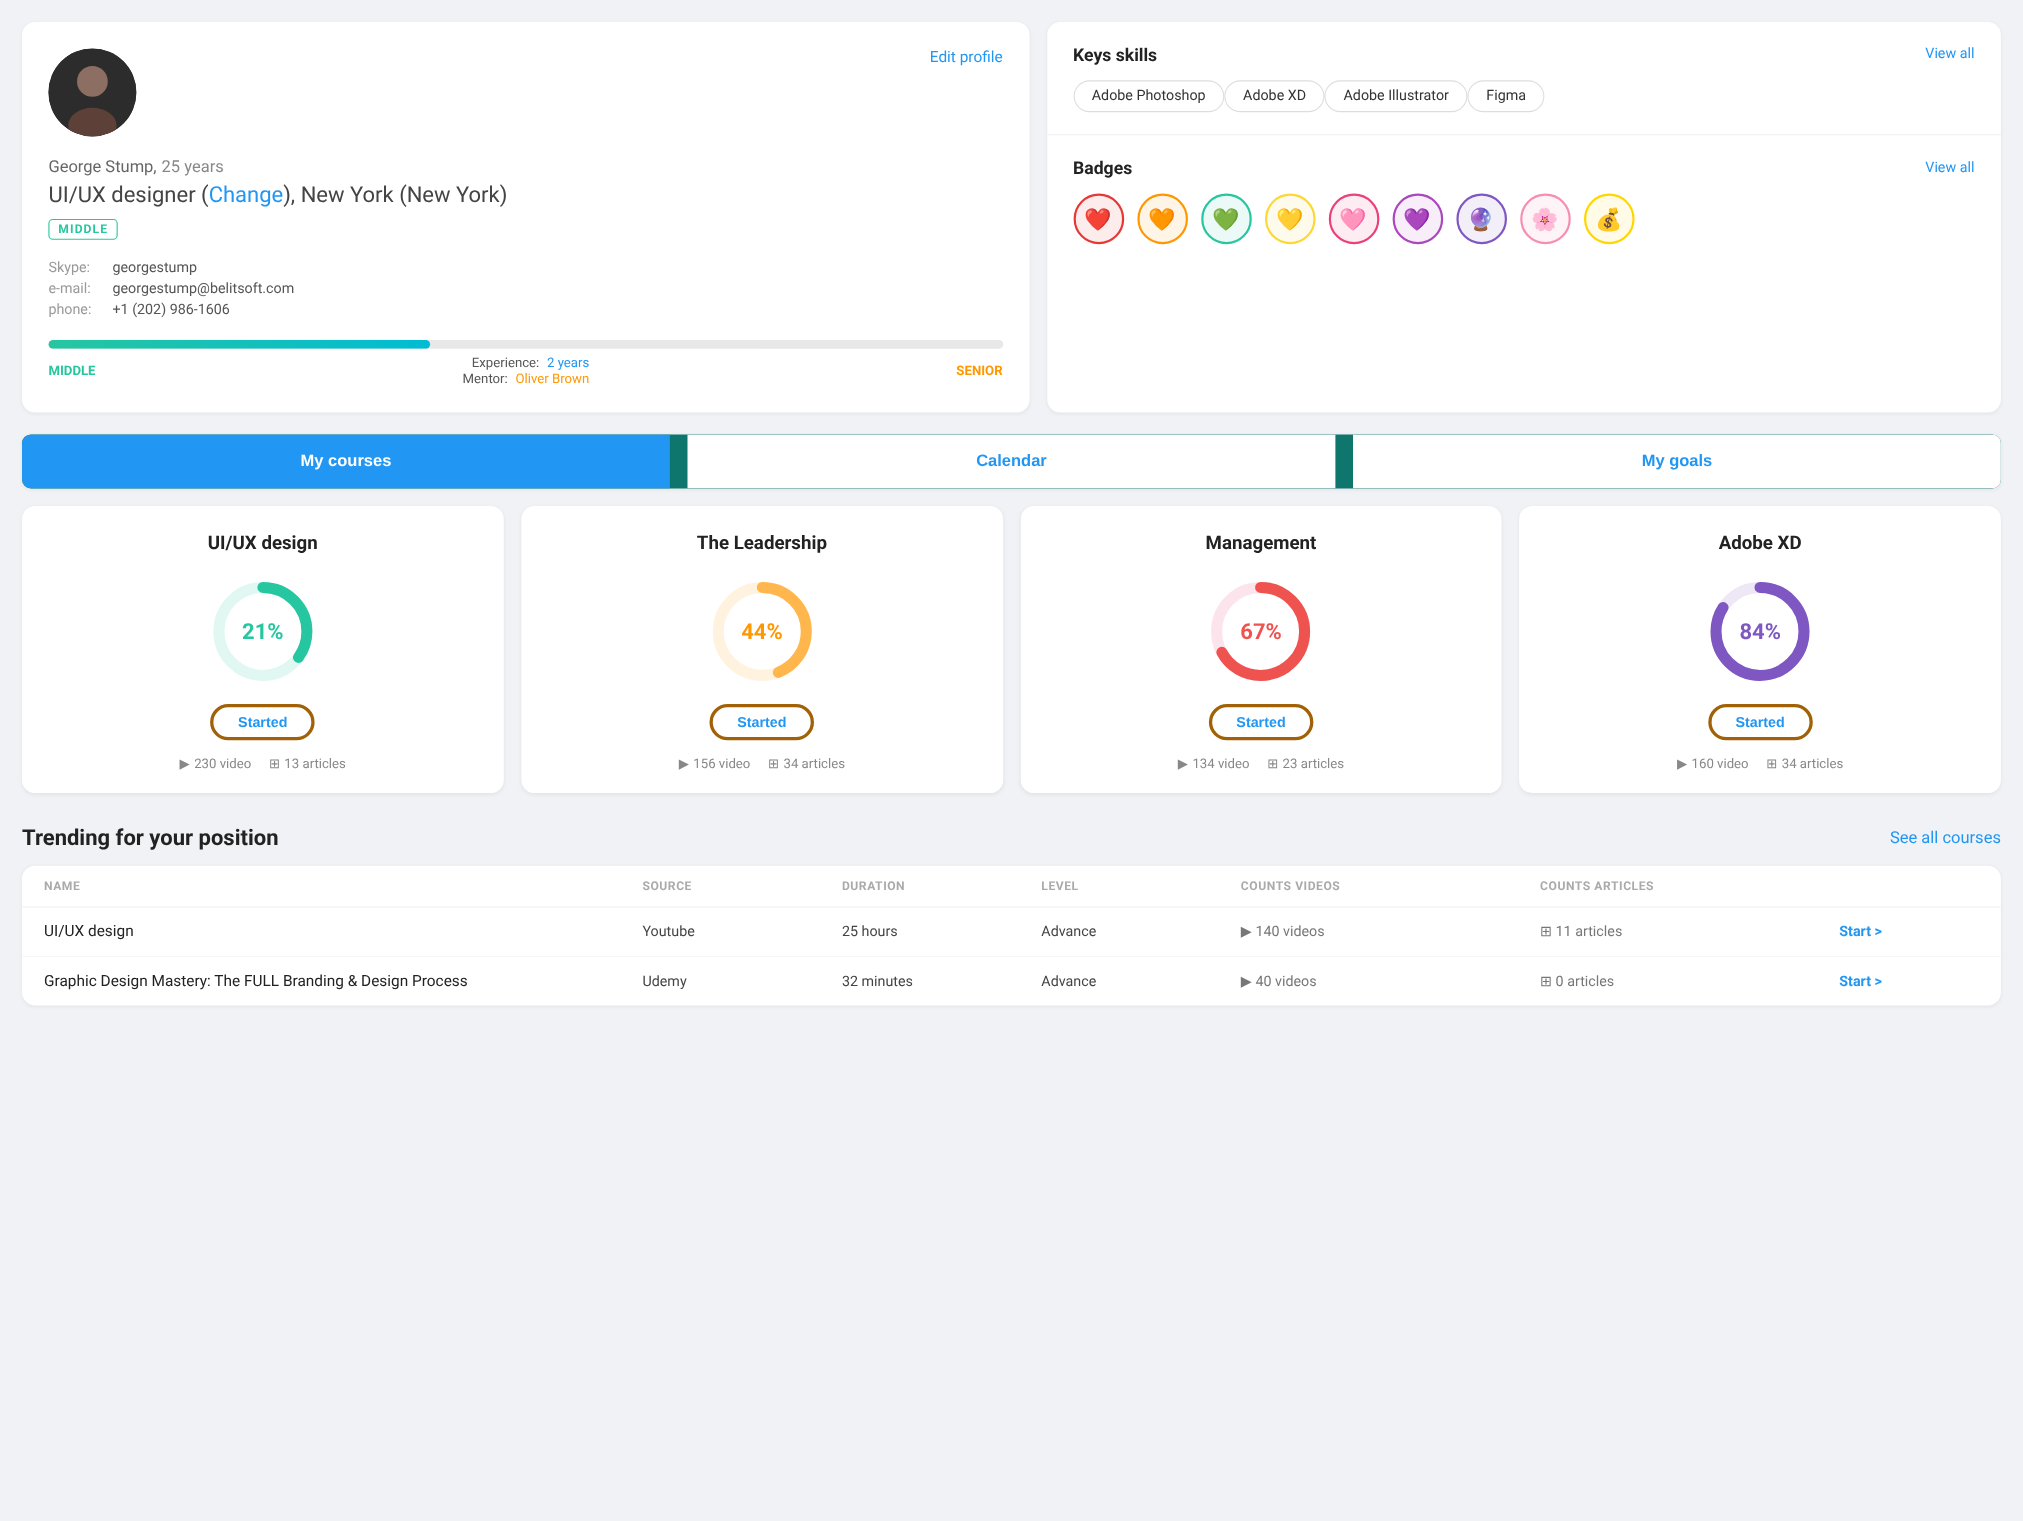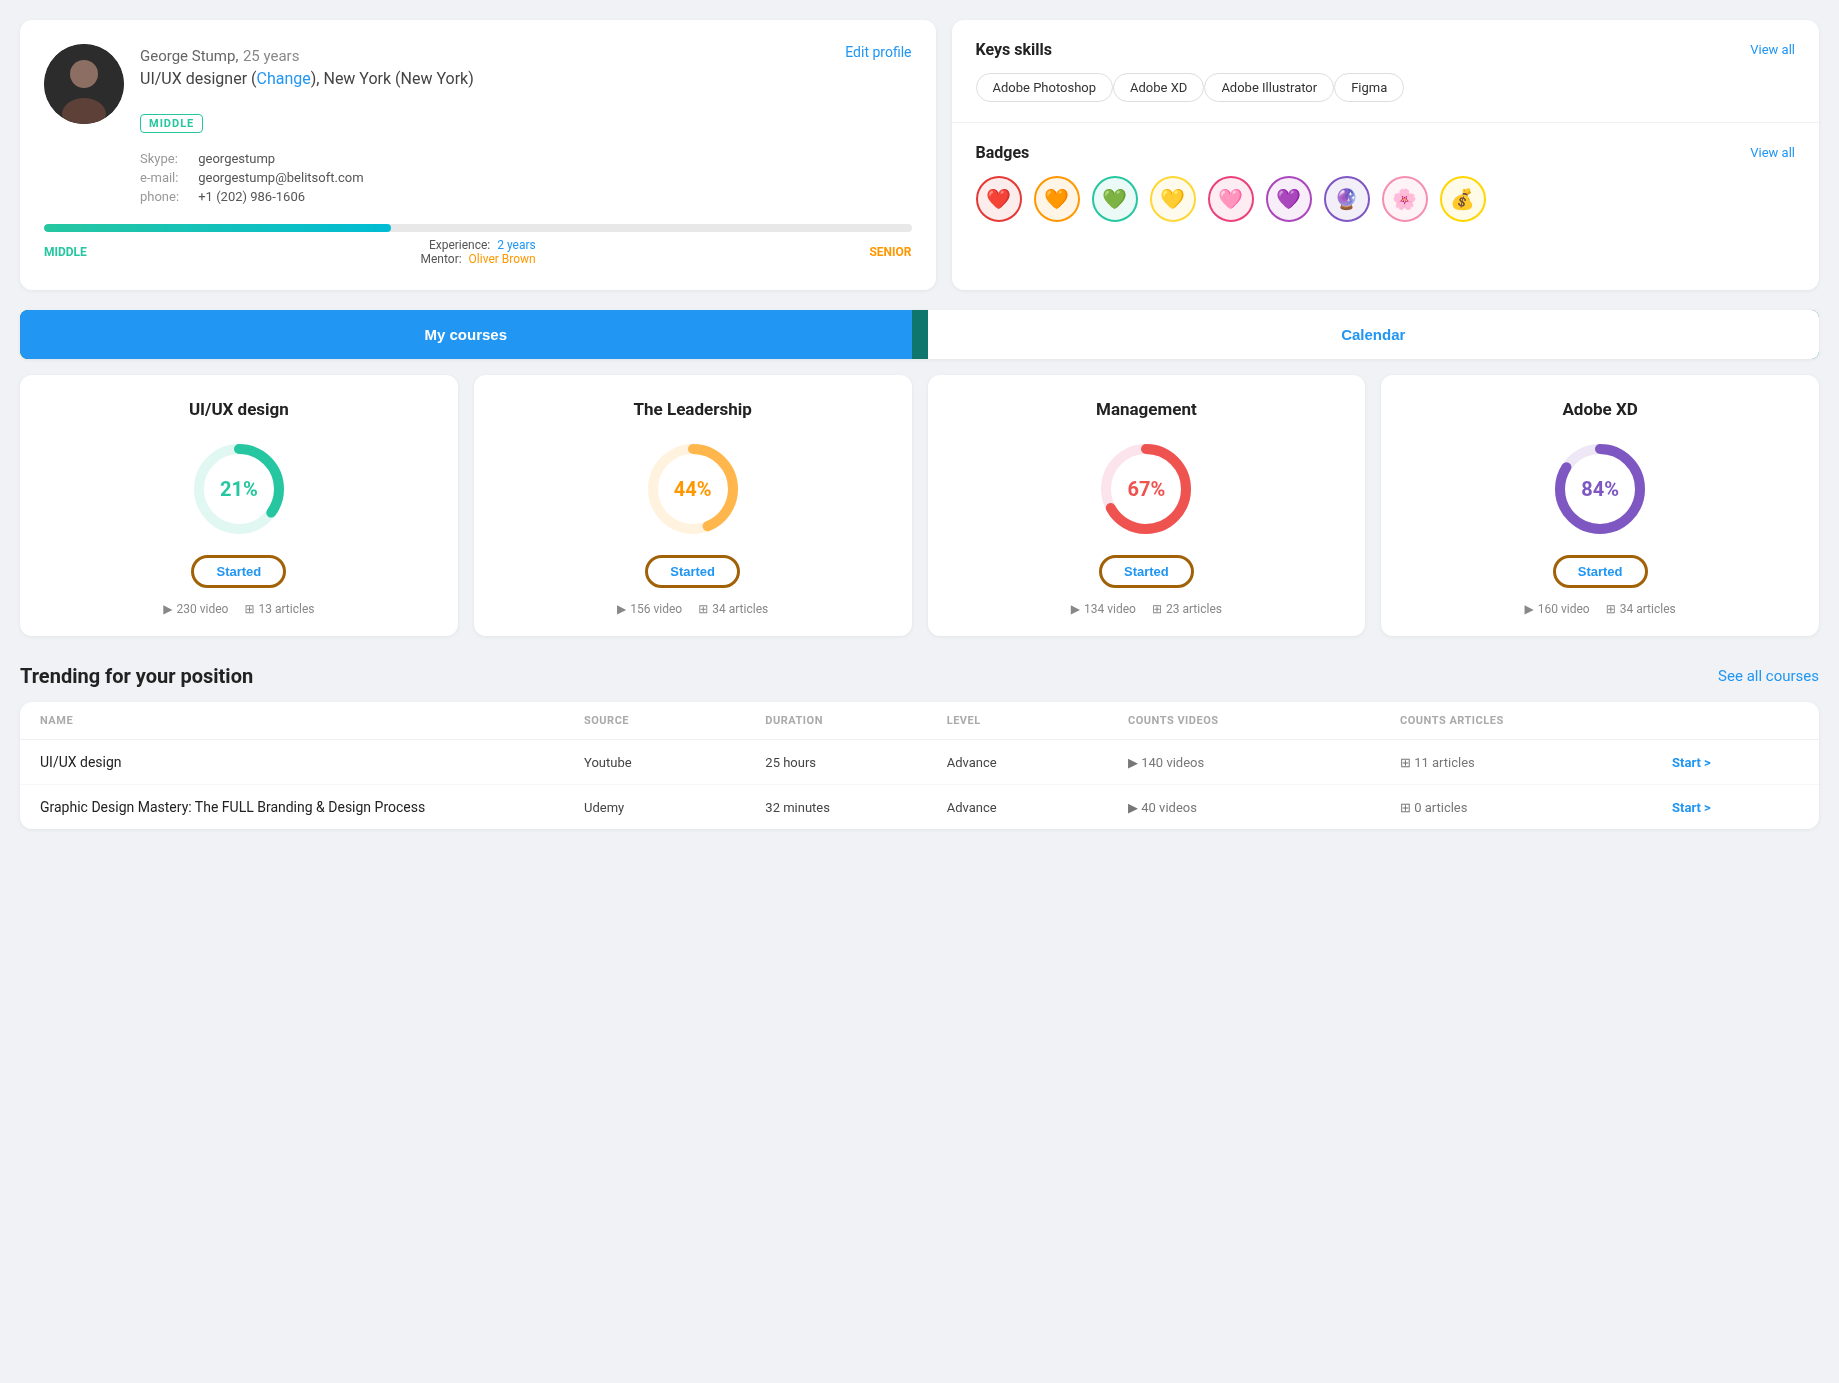--- a/index.html
+++ b/index.html
@@ -26,20 +26,21 @@
     }
     .profile-header {
       display: flex;
       align-items: flex-start;
       justify-content: space-between;
       margin-bottom: 12px;
     }
     .profile-left {
       display: flex;
       gap: 16px;
+      flex-direction: column;
     }
     .avatar {
       width: 80px;
       height: 80px;
       border-radius: 50%;
       background: #2c2c2c;
       overflow: hidden;
       flex-shrink: 0;
       display: flex;
       align-items: center;
@@ -52,23 +53,23 @@
       font-weight: 700;
       color: #222;
       margin-bottom: 4px;
     }
     .profile-name span {
       font-weight: 400;
       color: #666;
       font-size: 15px;
     }
     .profile-role {
-      font-size: 16px;
+      font-size: 20px;
       color: #444;
-      margin-bottom: 24px;
+      margin-bottom: 8px;
     }
     .profile-role a {
       color: #2196f3;
       text-decoration: none;
     }
     .badge-middle {
       display: inline-block;
       border: 1.5px solid #26c6a0;
       color: #26c6a0;
       font-size: 11px;
@@ -405,20 +406,21 @@
           <div class="badge-icon" style="border-color: rgb(244, 143, 177); background: rgba(244, 143, 177, 0.094);">🌸</div>
           <div class="badge-icon" style="border-color: rgb(255, 214, 0); background: rgba(255, 214, 0, 0.094);">💰</div>
         </div>
     </div>
   </div>
 </div>
 
 <div class="tabs-row">
   <button class="tab active">My courses</button>
   <button class="tab">Calendar</button>
+  <button class="tab">My goals</button>
 </div>
 
 <div class="courses-grid" id="courses-container">
     <div class="course-card">
     <div class="course-title">UI/UX design</div>
     <div class="donut-container">
       <svg width="100" height="100" viewBox="0 0 100 100">
         <circle cx="50" cy="50" r="40" fill="none" stroke="#e0f7f2" stroke-width="10"></circle>
         <circle cx="50" cy="50" r="40" fill="none" stroke="#26c6a0" stroke-width="10" stroke-dasharray="87.96459430051421 163.36281798666926" stroke-linecap="round"></circle>
       </svg>

